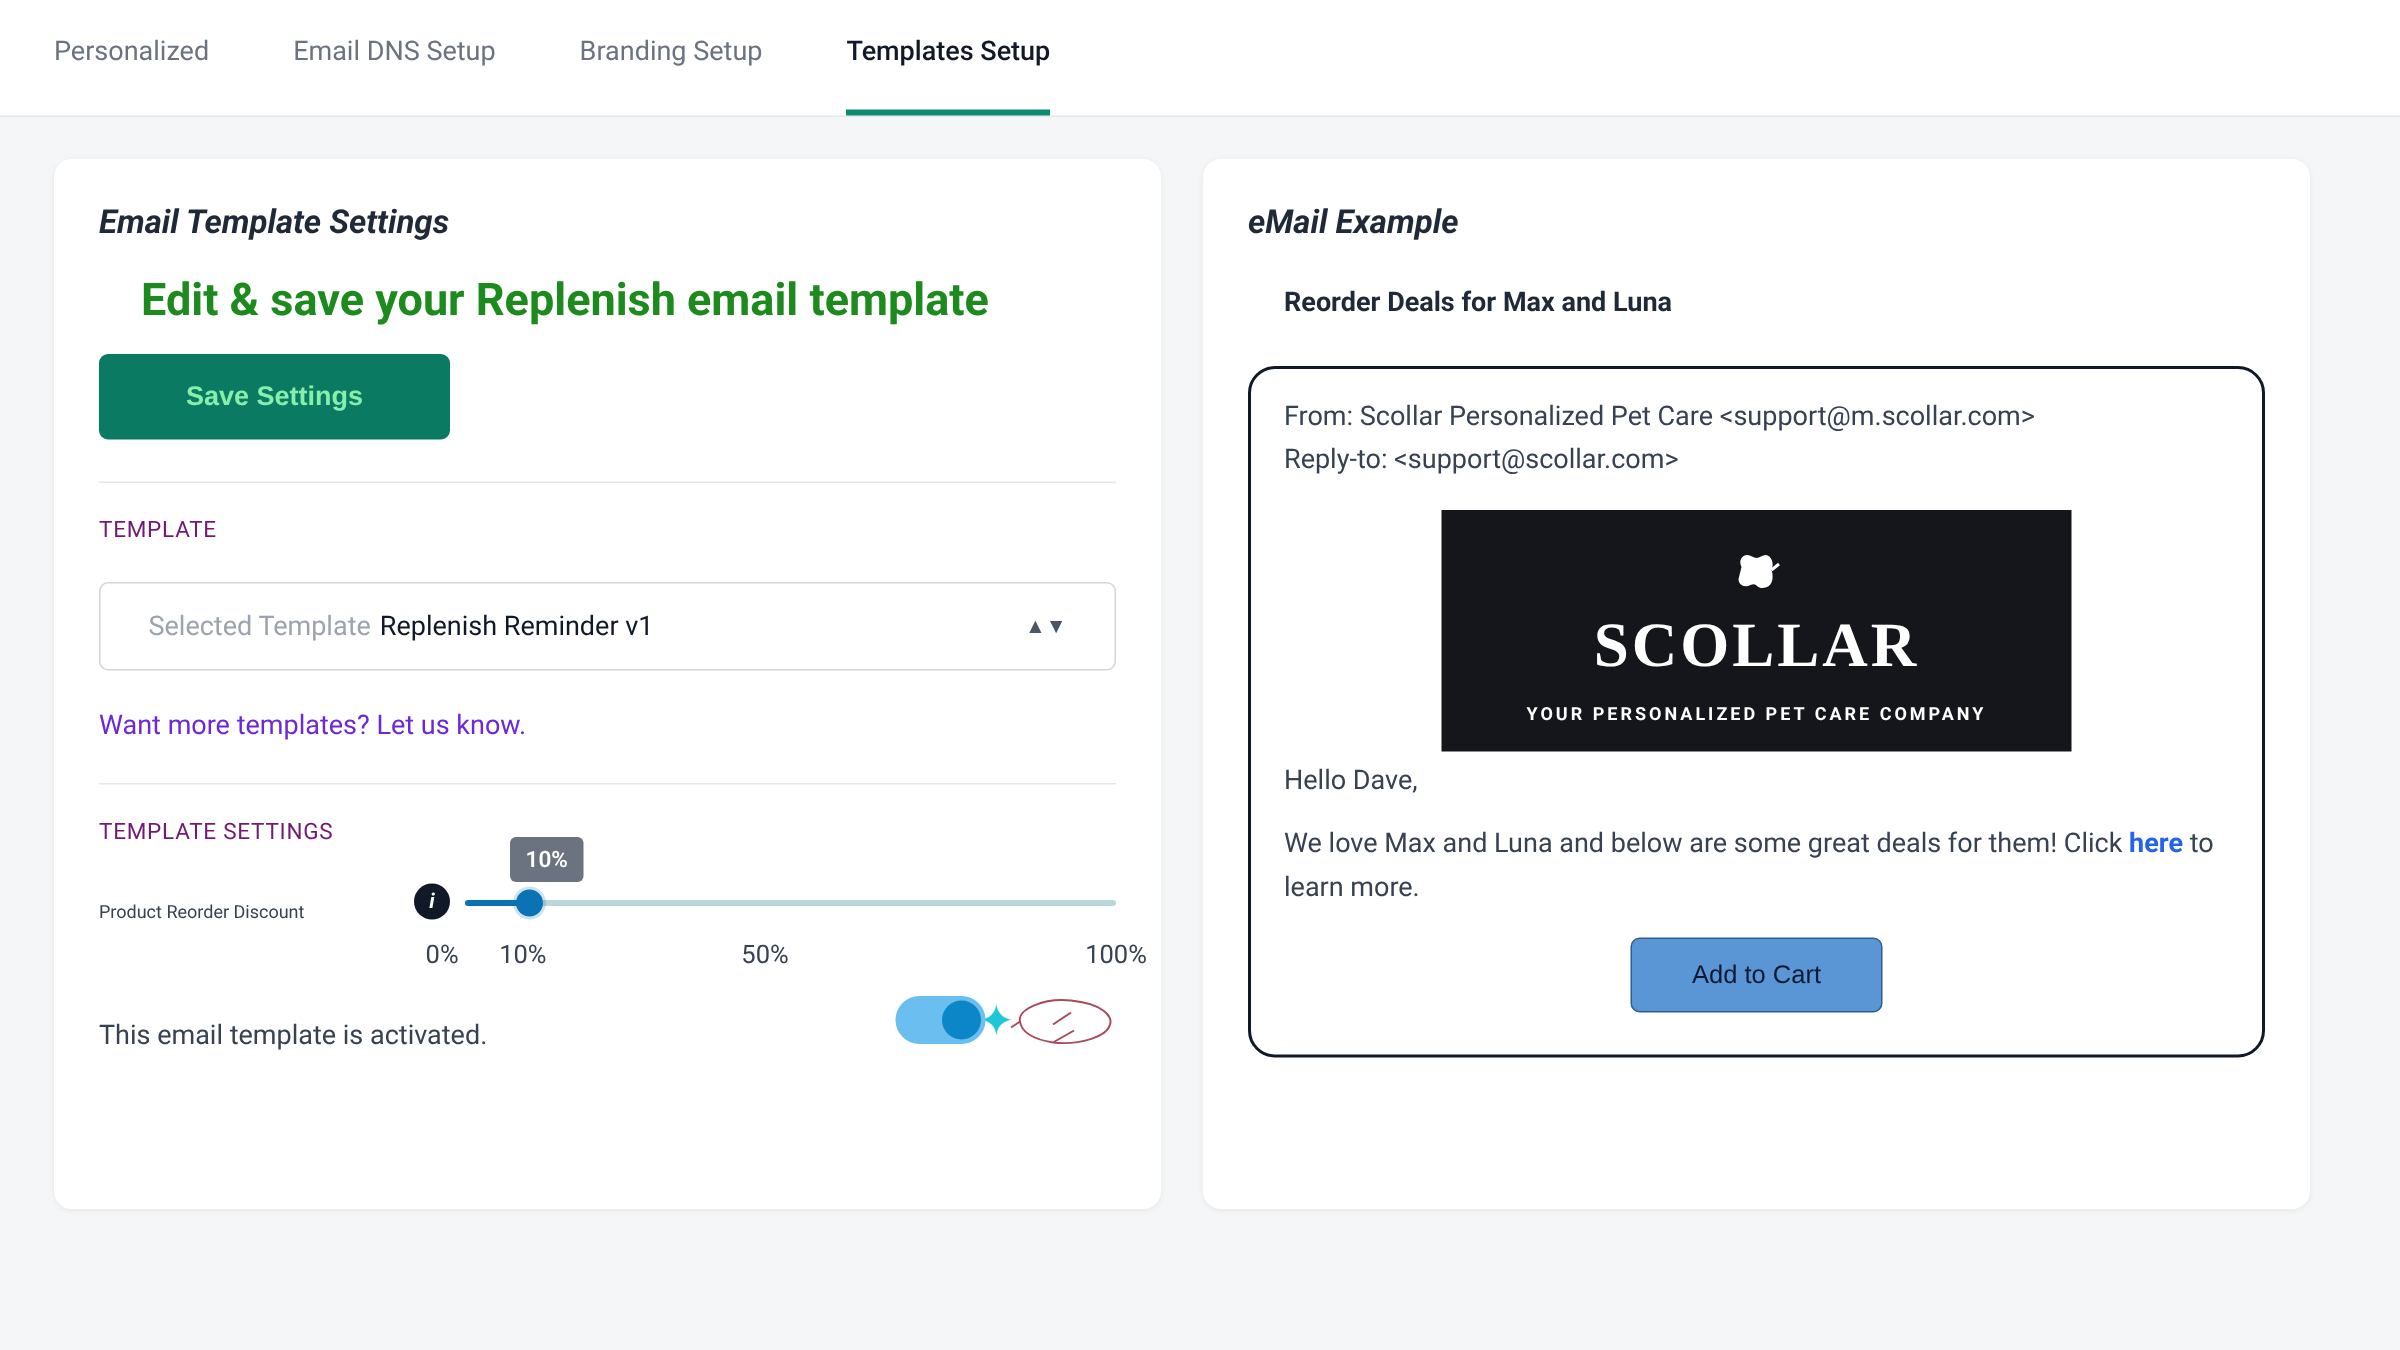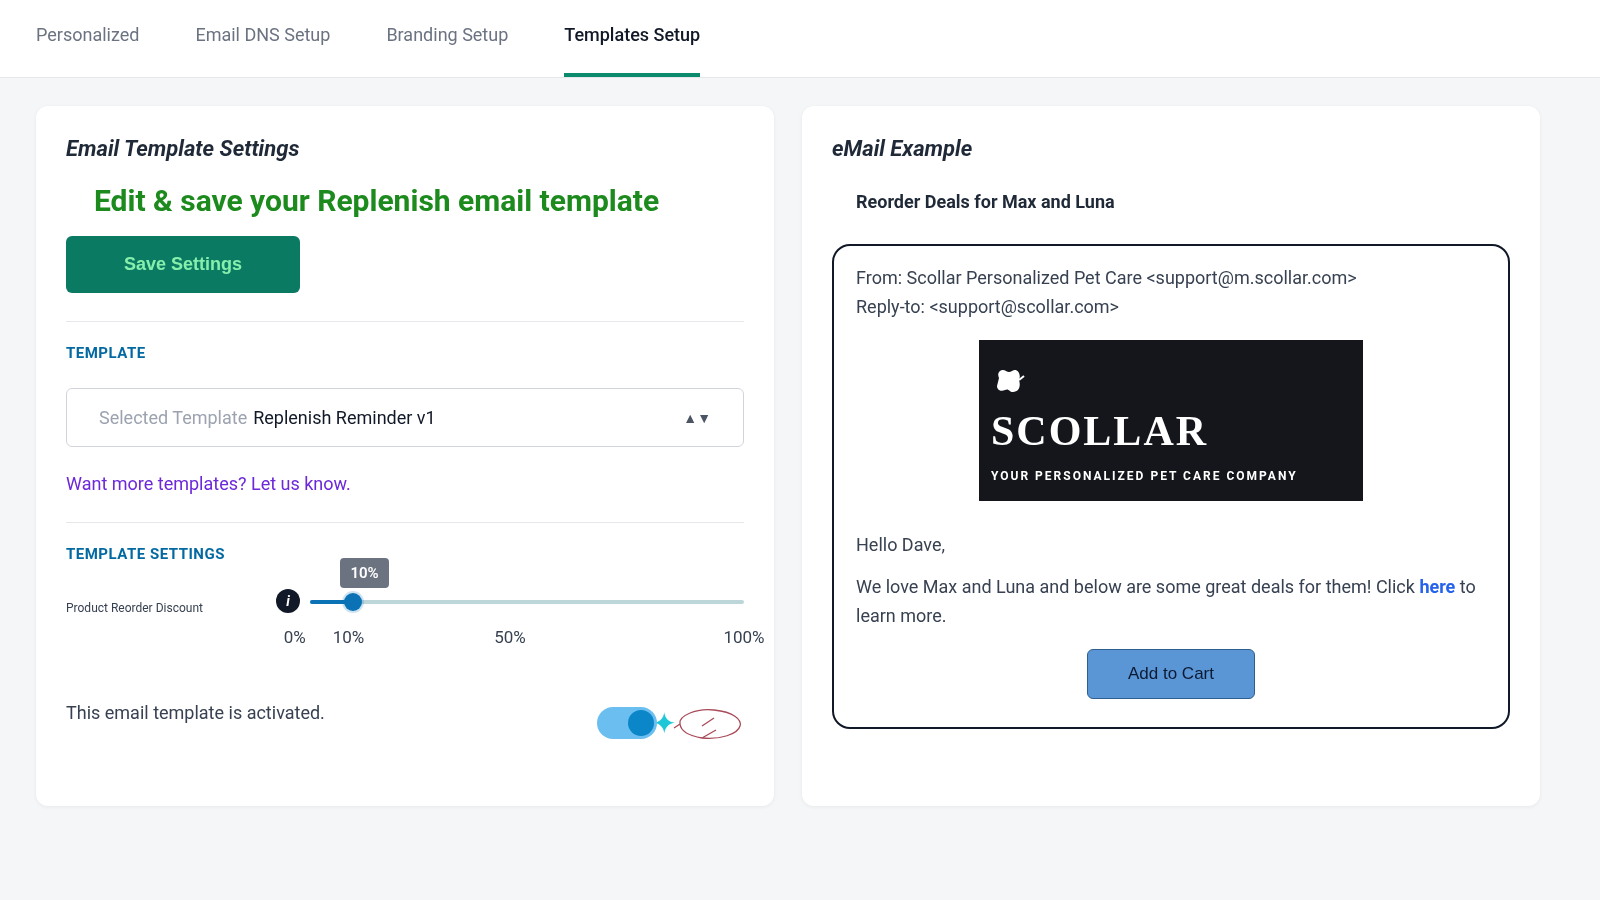--- a/index.html
+++ b/index.html
@@ -75,22 +75,22 @@
     cursor: pointer;
   }
   .divider {
     height: 1px;
     background: #e5e7eb;
     margin: 28px 0 22px 0;
   }
   .section-label {
     font-size: 15px;
     letter-spacing: 0.5px;
-    font-weight: 700;
-    color: #0369a1;
+    font-weight: 400;
+    color: #701a75;
     margin-bottom: 26px;
   }
   .select-wrap {
     border: 1px solid #d1d5db;
     border-radius: 6px;
     padding: 18px 32px;
     display: flex;
     align-items: center;
     justify-content: space-between;
     cursor: pointer;
@@ -203,23 +203,23 @@
     position: relative;
   }
   .ticks span { position: absolute; transform: translateX(-50%); }
   .t0 { left: 4%; }
   .t10 { left: 15.5%; }
   .t50 { left: 50%; }
   .t100 { left: 100%; }
 
   .activate-row {
     display: flex;
-    align-items: flex-start;
+    align-items: flex-end;
     justify-content: space-between;
-    margin-top: 75px;
+    margin-top: 32px;
   }
   .activate-text {
     font-size: 18px;
     color: #374151;
   }
   .toggle-wrap {
     display: flex;
     align-items: center;
     gap: 2px;
   }
@@ -263,23 +263,24 @@
   }
   .mail-meta {
     font-size: 18px;
     color: #374151;
     line-height: 1.6;
     margin-bottom: 18px;
   }
   .brand-block {
     background: #14161b;
     color: #ffffff;
-    width: 384px;
-    margin: 0 auto 30px auto;
+    width: 420px;
+    margin: 0 auto 6px auto;
     padding: 26px 12px 18px 12px;
+    text-align: center;
   }
   .brand-mark {
     font-size: 28px;
     line-height: 1;
     margin-bottom: 8px;
   }
   .brand-name {
     font-family: Georgia, "Times New Roman", serif;
     font-size: 42px;
     letter-spacing: 2px;

